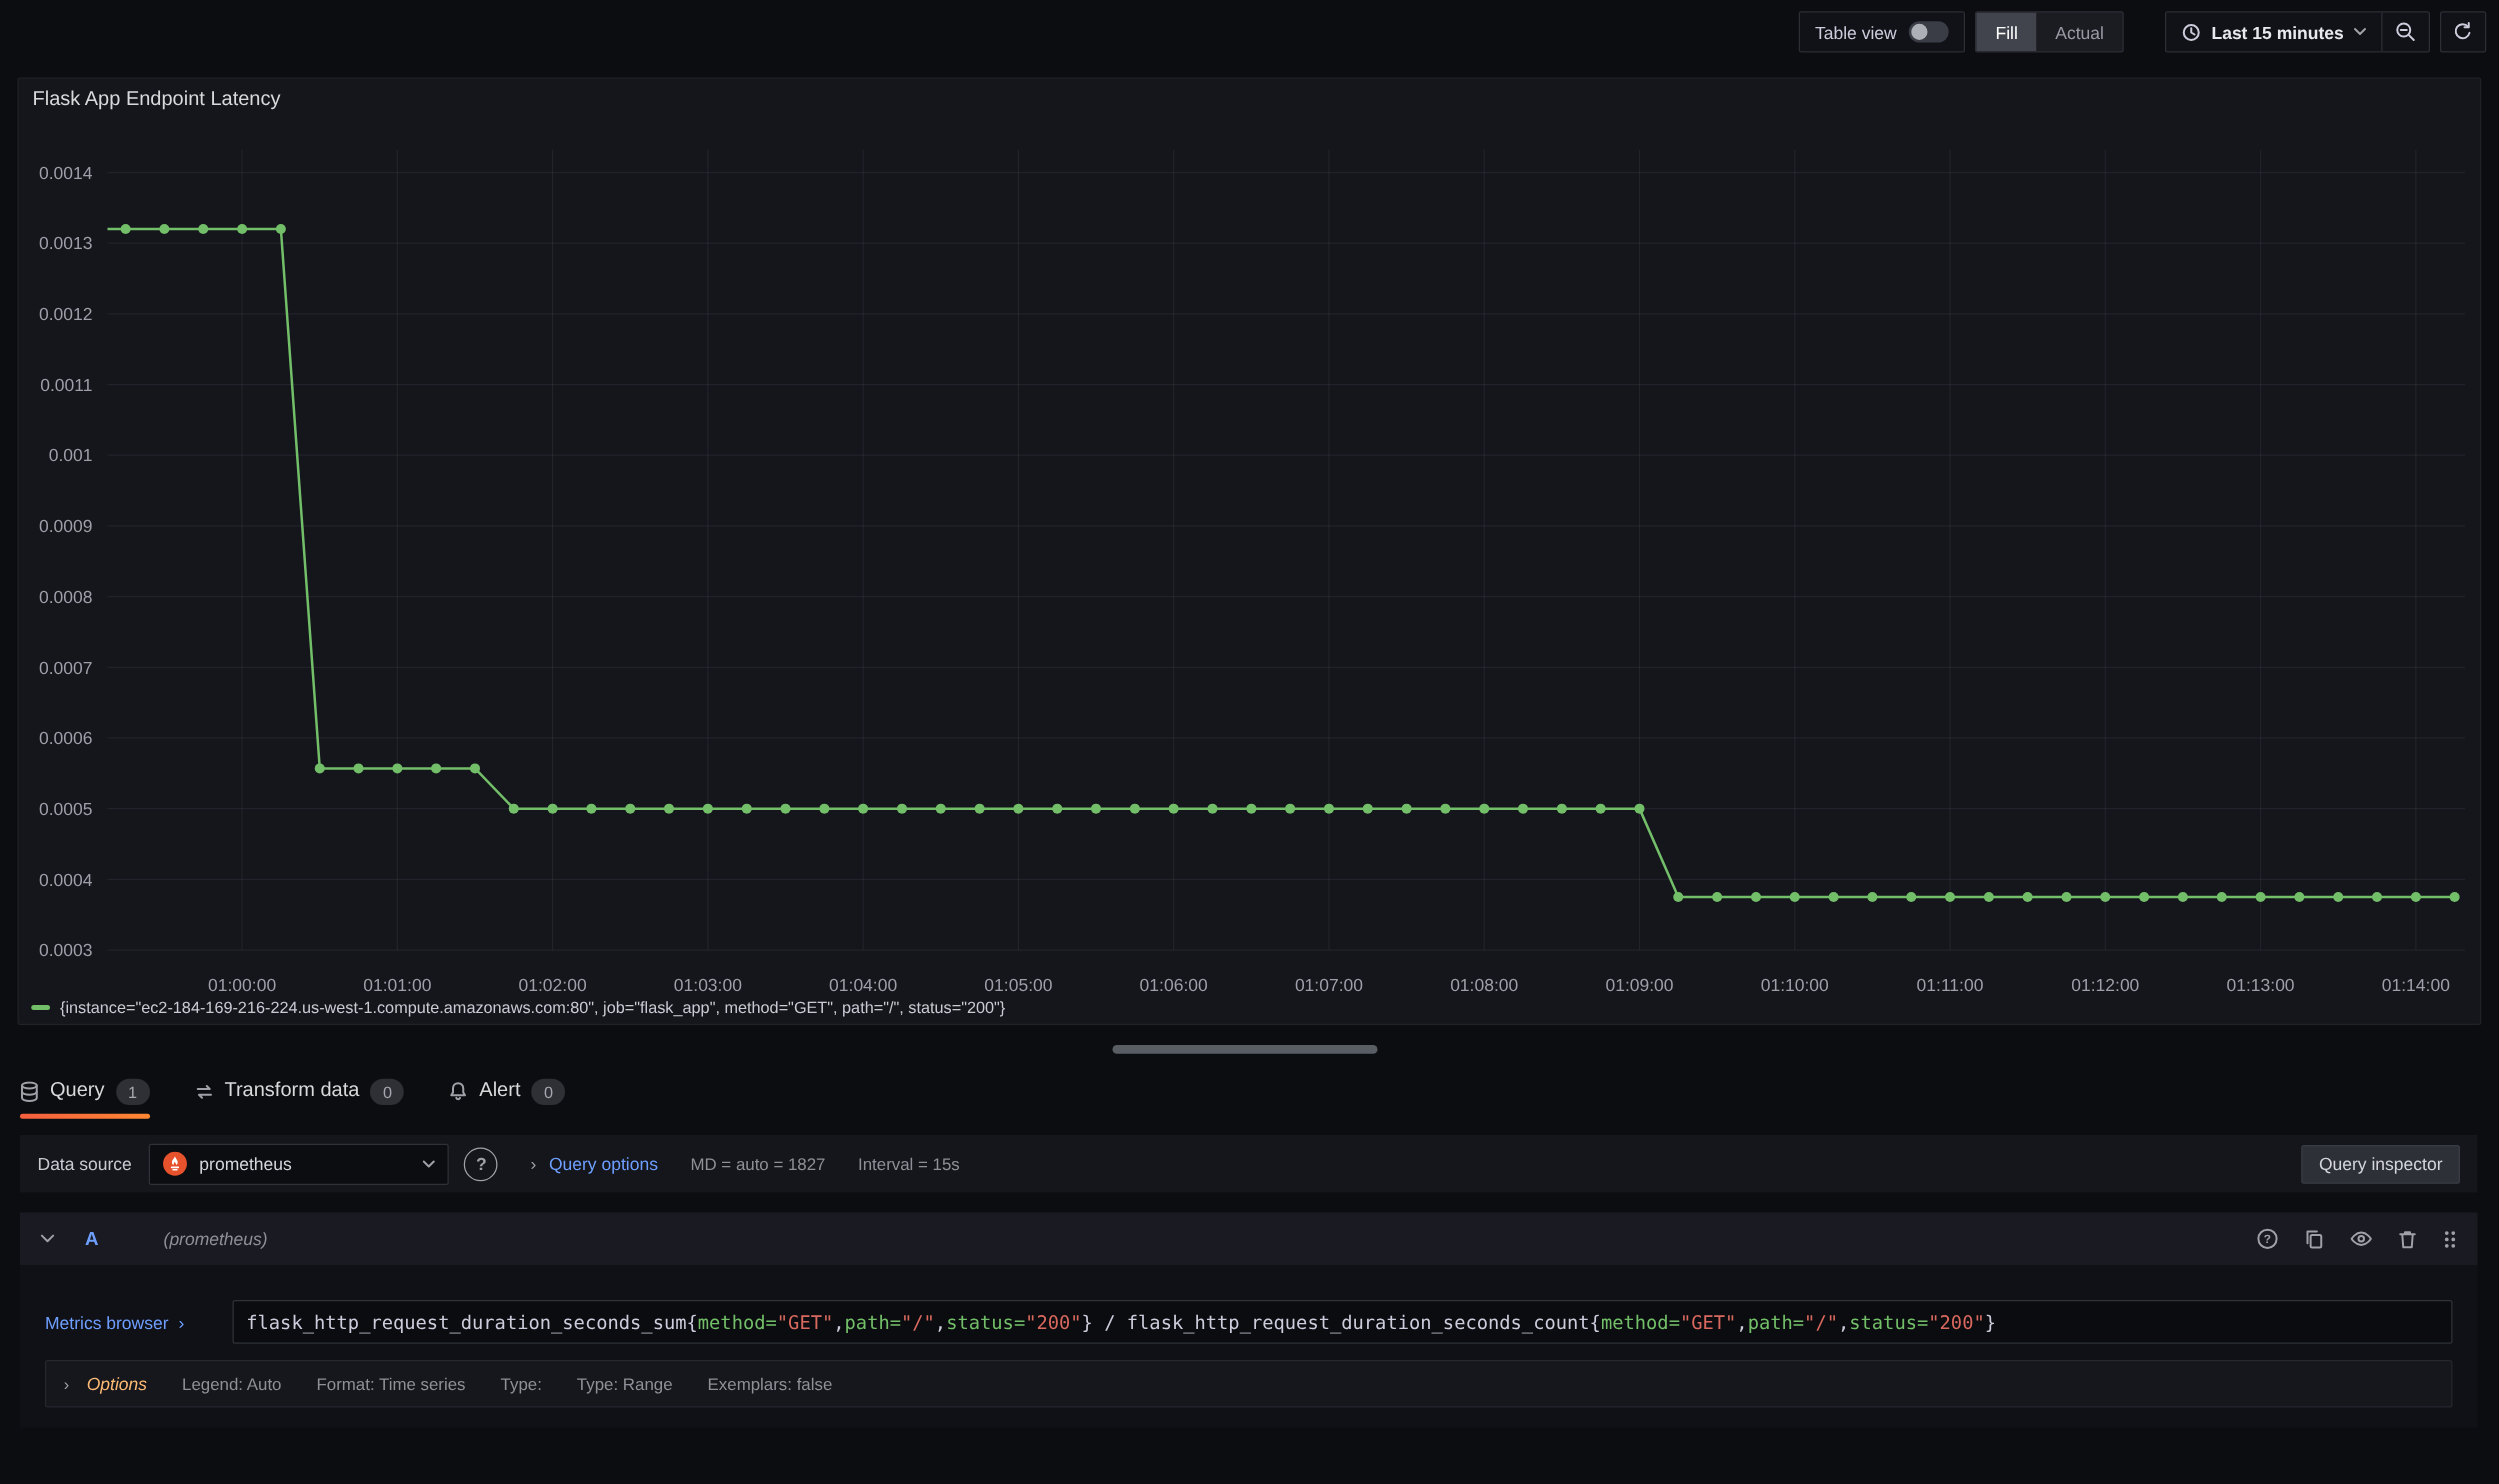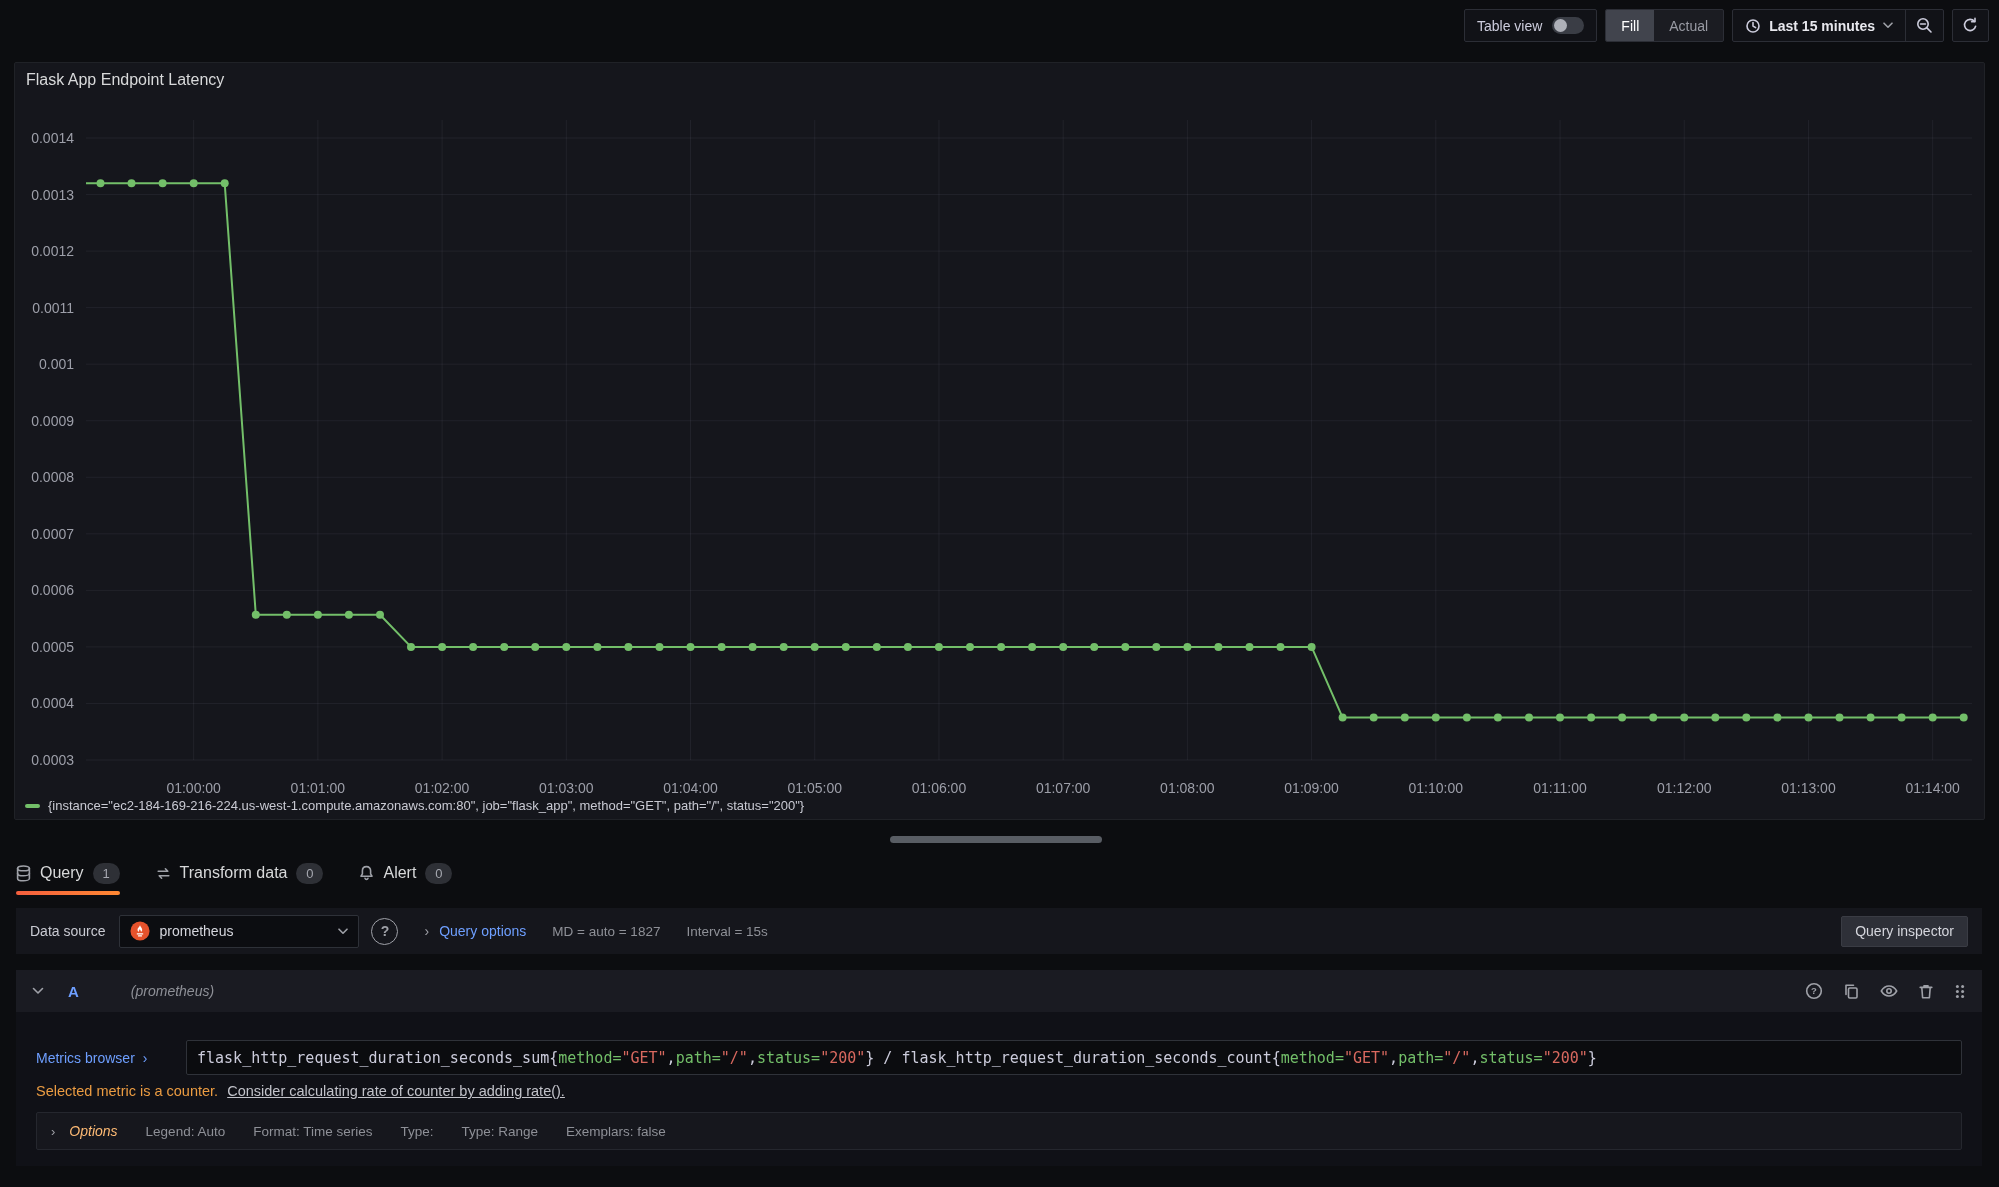--- a/index.html
+++ b/index.html
@@ -9,21 +9,21 @@
   
   .toolbar { position:absolute; top:8px; right:10px; display:flex; gap:8px; align-items:flex-end; height:34px; }
   .tb-box { display:flex; align-items:center; gap:10px; height:33px; padding:0 12px;
     border:1px solid #2c2e36; border-radius:2px; background:#111217; font-size:14px; color:#ccccdc; }
   .toggle { width:32px; height:17px; border-radius:9px; background:#3a3d45; position:relative; cursor:pointer; }
   .toggle .knob { position:absolute; left:2px; top:2px; width:13px; height:13px; border-radius:50%; background:#aeb0b8; }
   .seg-group { display:flex; align-items:stretch; height:33px; border:1px solid #2c2e36; border-radius:2px;
     overflow:hidden; background:#1b1c22; }
   .seg { display:flex; align-items:center; padding:0 15px; font-size:14px; color:#989aa3; cursor:pointer; }
   .seg.active { background:#41444d; color:#ffffff; font-weight:500; }
-  .time-group { display:flex; align-items:stretch; height:33px; border:1px solid #2c2e36; border-radius:2px; background:#111217; }
+  .time-group { display:flex; align-items:stretch; height:33px; border:1px solid #2c2e36; border-radius:2px; background:#111217;margin-left:25px; }
   .time-main { display:flex; align-items:center; gap:8px; padding:0 12px; font-size:14px; font-weight:700; color:#e8e8ee; cursor:pointer; }
   .time-zoom { display:flex; align-items:center; padding:0 10px; border-left:1px solid #2c2e36; cursor:pointer; }
   .icon-btn { width:37px; height:33px; border:1px solid #2c2e36; border-radius:2px; background:#111217;
     display:flex; align-items:center; justify-content:center; cursor:pointer; }
   svg.ic { stroke:#ccccdc; fill:none; stroke-width:1.6; stroke-linecap:round; stroke-linejoin:round; }
   svg.ic.dim { stroke:#9fa1a8; }
 
   
   .panel { position:absolute; left:14px; top:62px; width:1971px; height:758px;
     background:#15161c; border:1px solid #202227; border-radius:2px; }
@@ -364,24 +364,20 @@
     </div>
   </div>
   <div class="qbody">
     <div class="row2">
       <div class="mbrowser">
         <span>Metrics browser</span>
         <span>›</span>
       </div>
       <div class="promql" id="promql"><span class="tok-plain">flask_http_request_duration_seconds_sum{</span><span class="tok-label">method=</span><span class="tok-string">"GET"</span><span class="tok-plain">,</span><span class="tok-label">path=</span><span class="tok-string">"/"</span><span class="tok-plain">,</span><span class="tok-label">status=</span><span class="tok-string">"200"</span><span class="tok-plain">} / flask_http_request_duration_seconds_count{</span><span class="tok-label">method=</span><span class="tok-string">"GET"</span><span class="tok-plain">,</span><span class="tok-label">path=</span><span class="tok-string">"/"</span><span class="tok-plain">,</span><span class="tok-label">status=</span><span class="tok-string">"200"</span><span class="tok-plain">}</span></div>
     </div>
-    <div class="warning">
-      <span class="warn-text">Selected metric is a counter.</span>
-      <span class="warn-link">Consider calculating rate of counter by adding rate().</span>
-    </div>
     <div class="opts-bar">
       <div class="opts-toggle">
         <span class="chev">›</span>
         <span class="opts-title">Options</span>
       </div>
       <span class="opt-item">Legend: Auto</span>
       <span class="opt-item">Format: Time series</span>
       <span class="opt-item">Type:</span>
       <span class="opt-item">Type: Range</span>
       <span class="opt-item">Exemplars: false</span>

